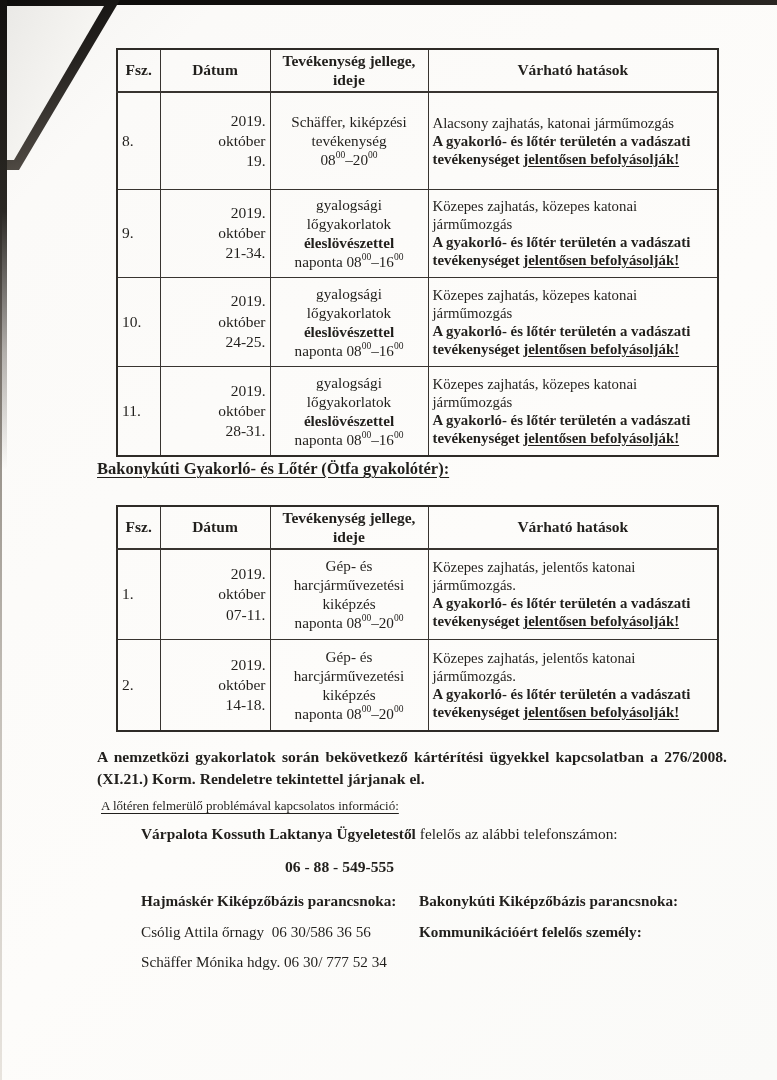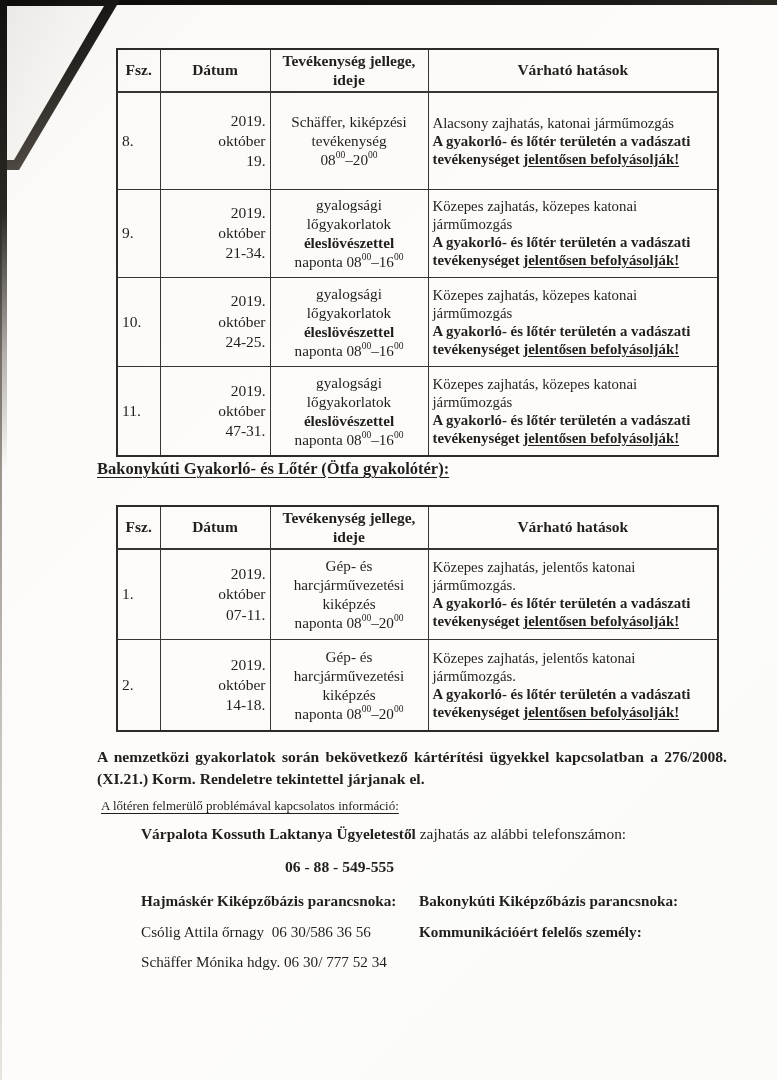--- a/index.html
+++ b/index.html
@@ -125,21 +125,21 @@
       <td class="c-eff">
         <div>Közepes zajhatás, közepes katonai járműmozgás</div>
         <div class="eff-bold"><span>A gyakorló- és lőtér területén a vadászati tevékenységet</span> <span class="u">jelentősen befolyásolják!</span></div>
       </td>
     </tr>
     <tr style="height:90px;">
       <td class="c-fsz">11.</td>
       <td class="c-date">
         <div>2019.</div>
         <div>október</div>
-        <div>47-31.</div>
+        <div>28-31.</div>
       </td>
       <td class="c-act">
         <div>gyalogsági lőgyakorlatok</div>
         <div class="act-bold">éleslövészettel</div>
         <div class="act-time"><span>naponta 08</span><sup>00</sup><span>–16</span><sup>00</sup></div>
       </td>
       <td class="c-eff">
         <div>Közepes zajhatás, közepes katonai járműmozgás</div>
         <div class="eff-bold"><span>A gyakorló- és lőtér területén a vadászati tevékenységet</span> <span class="u">jelentősen befolyásolják!</span></div>
       </td>
@@ -197,21 +197,21 @@
       <td class="c-eff">
         <div>Közepes zajhatás, jelentős katonai járműmozgás.</div>
         <div class="eff-bold"><span>A gyakorló- és lőtér területén a vadászati tevékenységet</span> <span class="u">jelentősen befolyásolják!</span></div>
       </td>
     </tr>
   </tbody>
 </table>
 
 <p class="para-legal">A nemzetközi gyakorlatok során bekövetkező kártérítési ügyekkel kapcsolatban a 276/2008. (XI.21.) Korm. Rendeletre tekintettel járjanak el.</p>
 <p class="para-info">A lőtéren felmerülő problémával kapcsolatos információ:</p>
-<p class="para-duty"><span class="b">Várpalota Kossuth Laktanya Ügyeletestől</span><span> zajhatás az alábbi telefonszámon:</span></p>
+<p class="para-duty"><span class="b">Várpalota Kossuth Laktanya Ügyeletestől</span><span> felelős az alábbi telefonszámon:</span></p>
 <div class="phone">06 - 88 - 549-555</div>
 
 <div class="contacts">
   <div class="lbl">Hajmáskér Kiképzőbázis parancsnoka:</div>
   <div class="lbl">Bakonykúti Kiképzőbázis parancsnoka:</div>
   <div class="val">Csólig Attila őrnagy  06 30/586 36 56</div>
   <div class="lbl">Kommunikációért felelős személy:</div>
   <div class="val">Schäffer Mónika hdgy. 06 30/ 777 52 34</div>
 </div>
 

